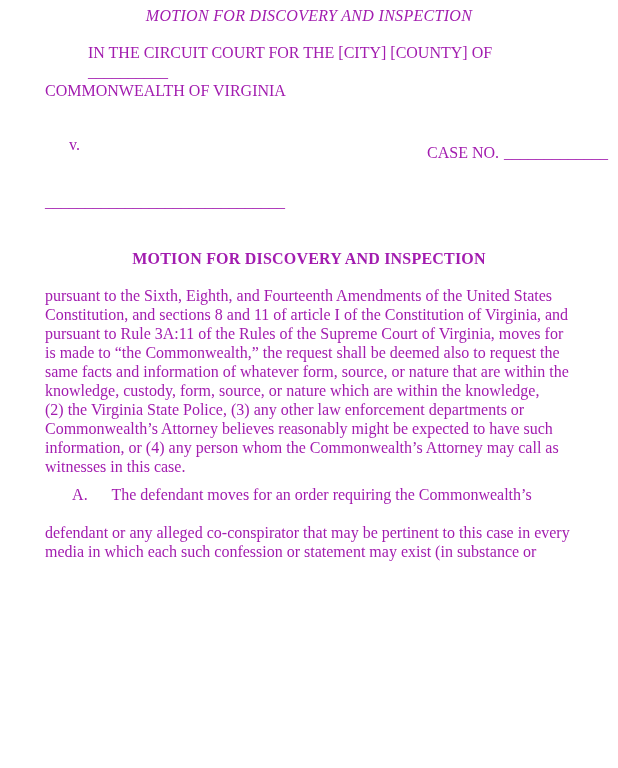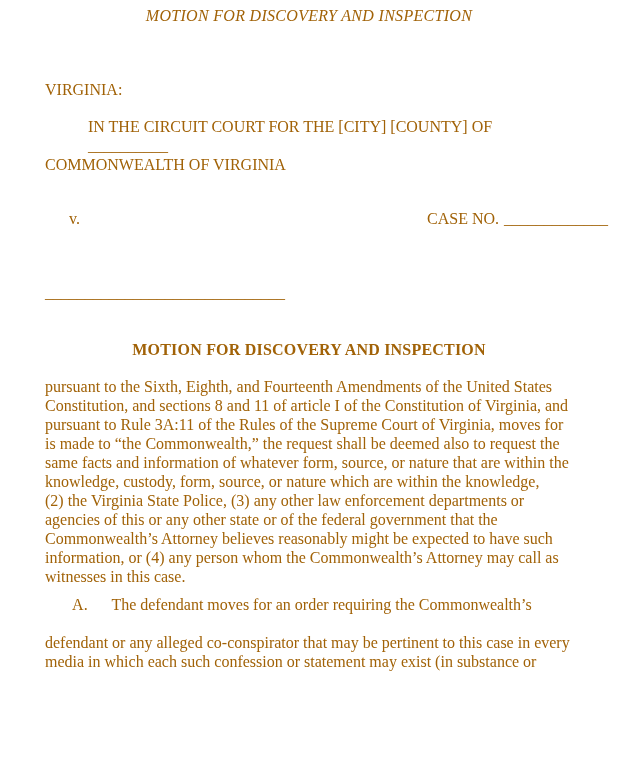--- a/index.html
+++ b/index.html
@@ -2,21 +2,21 @@
 <html><head>
 <meta charset="utf-8">
 <style>
   html, body { margin: 0; padding: 0; background: #ffffff; }
   .page {
     position: relative;
     width: 618px;
     height: 768px;
     margin: 0;
     background: #ffffff;
-    color: #a16207;
+    color: #a21caf;
     font-family: "Liberation Serif", "DejaVu Serif", serif;
     font-size: 16px;
     box-sizing: border-box;
     padding: 6px 10px 0 45px;
     overflow: hidden;
   }
   .line { line-height: 19px; min-height: 19px; white-space: pre; }
   .full-center {
     margin-left: -45px;
     margin-right: -10px;
@@ -25,40 +25,39 @@
   }
   .running-header {
     font-style: italic;
     letter-spacing: 0.3px;
   }
   .state-label { margin-top: 55px; }
   .court-line { margin-top: 18px; padding-left: 43px; }
   .court-blank { padding-left: 43px; }
   .plaintiff-line { }
   .versus-row { margin-top: 16px; position: relative; }
-  .case-no { position: absolute; left: 350px; top: 0; white-space: pre; }
+  .case-no { position: absolute; left: 350px; top: 8px; white-space: pre; }
   .case-blank { margin-left: 5px; }
-  .defendant-blank { margin-top: 17px; }
+  .defendant-blank { }
   .motion-heading {
     margin-top: 38px;
     font-weight: bold;
     letter-spacing: 0.2px;
   }
   .body-text { margin-top: 18px; }
   .para .pline { line-height: 19px; min-height: 19px; white-space: pre; }
 </style>
 </head>
 <body>
 
 <div class="page">
 
   <div class="line full-center running-header">MOTION FOR DISCOVERY AND INSPECTION</div>
 
   <div class="caption">
-    <div class="line state-label">VIRGINIA:</div>
 
     <div class="line court-line">IN THE CIRCUIT COURT FOR THE [CITY] [COUNTY] OF</div>
 
     <div class="line court-blank">__________</div>
 
     <div class="line plaintiff-line">COMMONWEALTH OF VIRGINIA</div>
 
     <div class="line versus-row">
       <span>v.</span>
       <span class="case-no">
@@ -73,21 +72,20 @@
 
   <div class="body-text">
       <div class="para">
         <div class="pline">pursuant to the Sixth, Eighth, and Fourteenth Amendments of the United States</div>
         <div class="pline">Constitution, and sections 8 and 11 of article I of the Constitution of Virginia, and</div>
         <div class="pline">pursuant to Rule 3A:11 of the Rules of the Supreme Court of Virginia, moves for</div>
         <div class="pline">is made to “the Commonwealth,” the request shall be deemed also to request the</div>
         <div class="pline">same facts and information of whatever form, source, or nature that are within the</div>
         <div class="pline">knowledge, custody, form, source, or nature which are within the knowledge,</div>
         <div class="pline">(2) the Virginia State Police, (3) any other law enforcement departments or</div>
-        <div class="pline">agencies of this or any other state or of the federal government that the</div>
         <div class="pline">Commonwealth’s Attorney believes reasonably might be expected to have such</div>
         <div class="pline">information, or (4) any person whom the Commonwealth’s Attorney may call as</div>
         <div class="pline">witnesses in this case.</div>
       </div>
       <div class="para" style="margin-top: 9px;">
         <div class="pline">       A.      The defendant moves for an order requiring the Commonwealth’s</div>
       </div>
       <div class="para" style="margin-top: 19px;">
         <div class="pline">defendant or any alleged co-conspirator that may be pertinent to this case in every</div>
         <div class="pline">media in which each such confession or statement may exist (in substance or</div>

